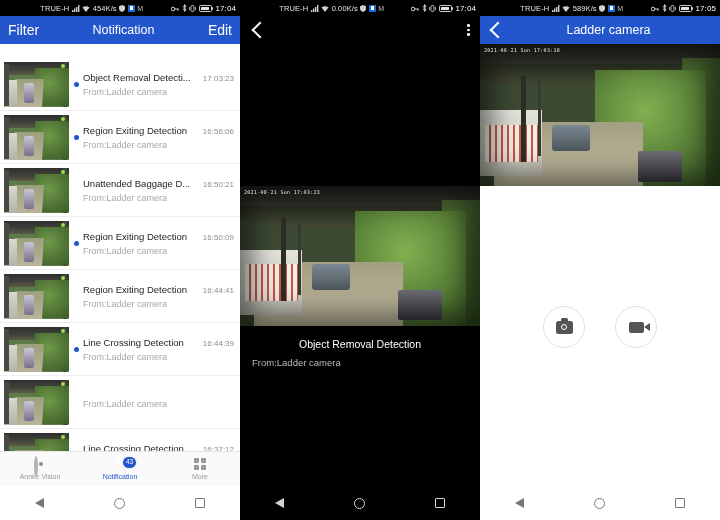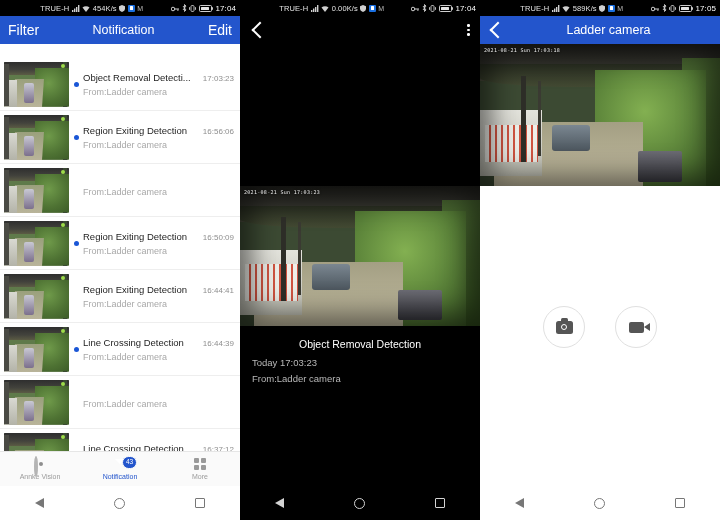--- a/index.html
+++ b/index.html
@@ -278,20 +278,24 @@
             <div class="path"></div>
             <div class="wall"></div>
             <div class="post"></div>
             <div class="subj"></div>
             <div class="dot"></div>
           </div>
           <div class="bullet-col">
             <span class="bullet hidden"></span>
           </div>
           <div class="row-body">
+            <div class="row-line1">
+              <span class="row-title">Unattended Baggage D...</span>
+              <span class="row-time">16:50:21</span>
+            </div>
             <div class="row-sub">From:Ladder camera</div>
           </div>
         </div>
         <div class="row">
           <div class="thumb">
             <div class="sky"></div>
             <div class="post2"></div>
             <div class="hedge"></div>
             <div class="path"></div>
             <div class="wall"></div>
@@ -501,21 +505,20 @@
         <div class="pole"></div>
         <div class="pole2"></div>
         <div class="car"></div>
         <div class="bike"></div>
         <div class="vig"></div>
         <div class="ts">2021-08-21 Sun 17:03:23</div>
       </div>
 
       <div class="p2-detail">
         <div class="p2-title">Object Removal Detection</div>
-        <div class="p2-meta">Today 17:03:23</div>
         <div class="p2-meta">From:Ladder camera</div>
       </div>
 
     </div>
 
     <div class="navbar dark">
       <span class="nav-back"></span>
       <span class="nav-home"></span>
       <span class="nav-recent"></span>
     </div>

